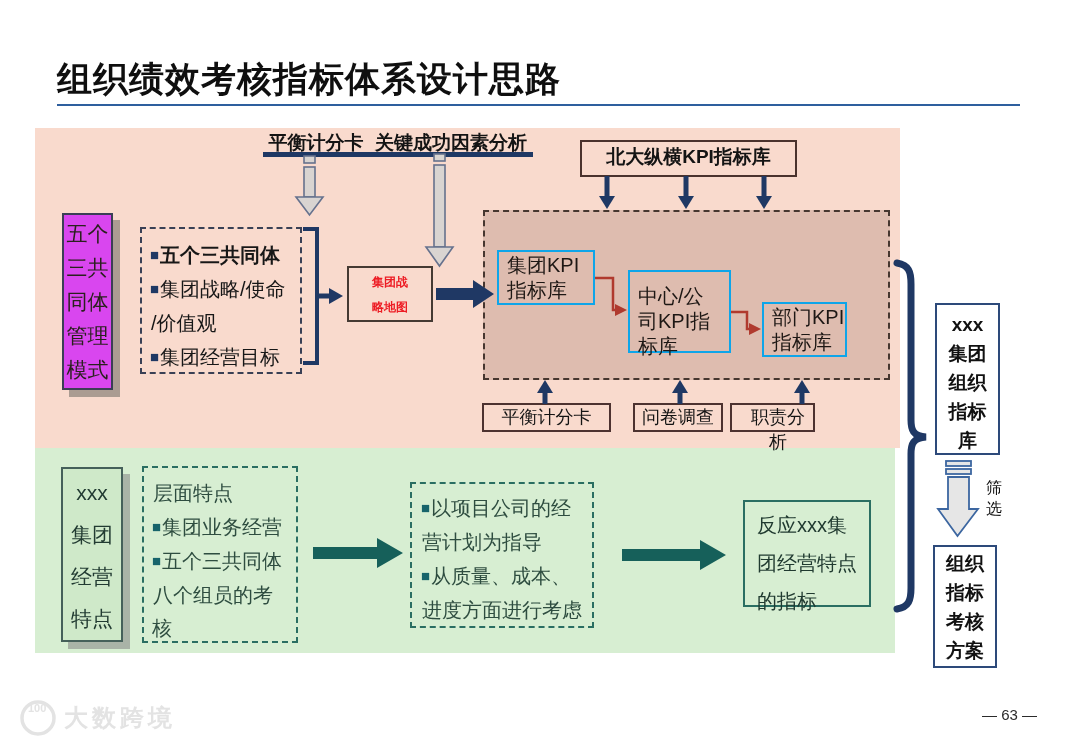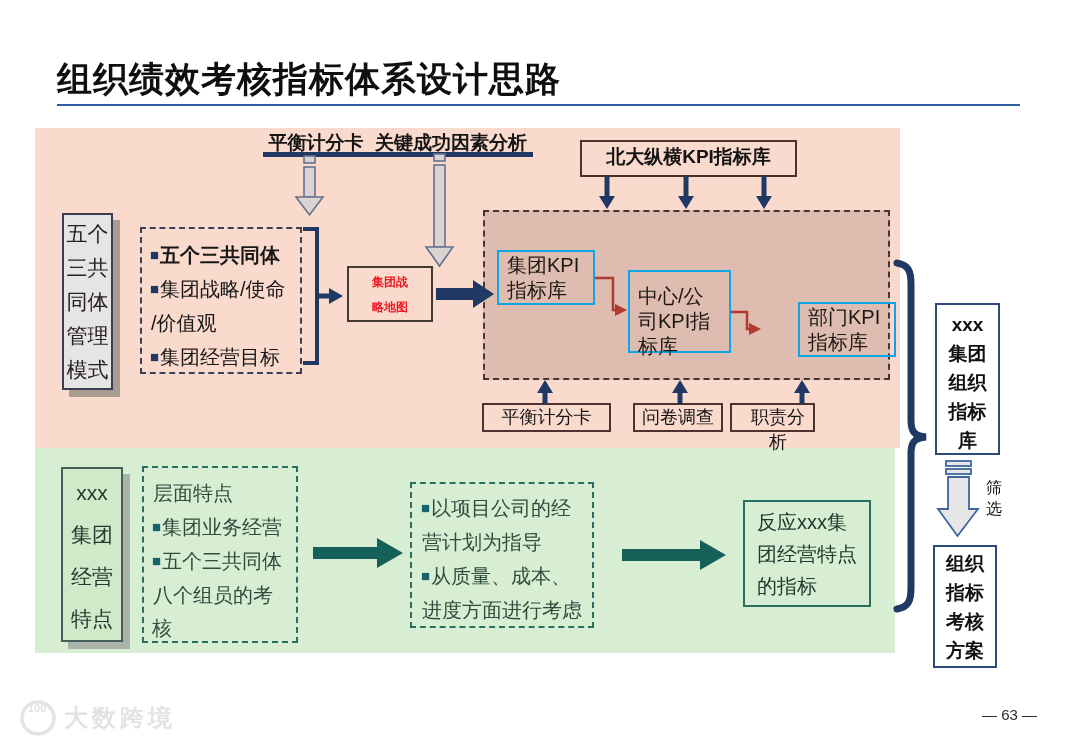--- a/index.html
+++ b/index.html
@@ -19,60 +19,60 @@
   
   .lbl-method{font-size:19px;font-weight:600;color:#141414;text-align:center;}
   .lbl-bsc{left:264px;top:130px;width:104px;}
   .bar-bsc{left:263px;top:152px;width:106px;height:5px;background:#1f3864;}
   .lbl-csf{left:370px;top:130px;width:162px;}
   .bar-csf{left:369px;top:152px;width:164px;height:5px;background:#1f3864;}
   .box-pku{left:580px;top:140px;width:213px;height:33px;border:2px solid #4a322d;
            font-size:19px;color:#141414;text-align:center;line-height:30px;font-weight:600;}
 
   
-  .box-mode{left:62px;top:213px;width:51px;height:177px;background:#e5e5e5;border:2px solid #3b3f55;
+  .box-mode{left:62px;top:213px;width:51px;height:177px;background:#d946ef;border:2px solid #3b3f55;
             box-shadow:7px 7px 0 #ab9c92;font-size:21px;color:#2a211e;text-align:center;
             line-height:34px;padding-top:2px;box-sizing:border-box;}
 
   
   .box-mode-el{left:140px;top:227px;width:162px;height:147px;border:2px dashed #3a4055;
                box-sizing:border-box;padding:9px 6px 0 8px;font-size:20px;color:#171717;}
   .box-mode-el .bline{line-height:34px;}
   .bullet{color:#1f3864;font-size:15px;vertical-align:2px;margin-right:1px;}
   .bold-line{font-weight:bold;}
 
   
   .box-smap{left:347px;top:266px;width:86px;height:56px;border:2px solid #453a33;box-sizing:border-box;
             font-size:12px;font-weight:bold;color:#ed1c24;text-align:center;line-height:25px;padding-top:2px;}
 
   
   .region-mauve{left:483px;top:210px;width:407px;height:170px;background:#debcaf;border:2px dashed #46362f;box-sizing:border-box;}
   .kpibox{border:2px solid #0ea5e9;box-sizing:border-box;font-size:20px;color:#1d1714;line-height:25px;padding:1px 0 0 8px;}
   .box-kpi-group{left:497px;top:250px;width:98px;height:55px;}
   .box-kpi-center{left:628px;top:270px;width:103px;height:83px;padding-top:12px;}
-  .box-kpi-dept{left:762px;top:302px;width:98px;height:55px;margin-left:36px;}
+  .box-kpi-dept{left:762px;top:302px;width:85px;height:55px;}
 
   
   .rbox{border:2px solid #4d3230;box-sizing:border-box;font-size:18px;color:#141414;text-align:center;line-height:25px;}
   .box-interview{left:482px;top:403px;width:129px;height:29px;}
   .box-survey{left:633px;top:403px;width:90px;height:29px;}
   .box-duty{left:730px;top:403px;width:85px;height:29px;padding-left:11px;}
 
   
   .box-bizfeat{left:61px;top:467px;width:62px;height:175px;background:#cfe9c9;border:2px solid #45605a;
                box-shadow:7px 7px 0 #a9b3a7;font-size:21px;color:#223b32;text-align:center;
                line-height:42px;padding-top:3px;box-sizing:border-box;}
   .gdash{border:2px dashed #2a6e62;box-sizing:border-box;font-size:20px;color:#2e4d40;}
   .box-featpts{left:142px;top:466px;width:156px;height:177px;padding:8px 4px 0 8px;}
   .box-featpts .bline{line-height:33px;}
   .box-guidance{left:410px;top:482px;width:184px;height:146px;padding:7px 4px 0 9px;}
   .box-guidance .bline{line-height:33px;}
   .gbullet{color:#17646b;font-size:15px;vertical-align:2px;margin-right:1px;}
   .box-result{left:743px;top:500px;width:128px;height:107px;border:2px solid #2a6e62;box-sizing:border-box;
-              font-size:20px;color:#203a30;line-height:32px;padding:4px 0 0 12px;}
+              font-size:20px;color:#203a30;line-height:38px;padding:4px 0 0 12px;}
 
   
   .outbox{background:#ffffff;border:2px solid #2d4a7a;box-sizing:border-box;font-weight:bold;
           color:#111;text-align:center;font-size:19px;line-height:29px;}
   .box-orglib{left:935px;top:303px;width:65px;height:152px;padding-top:5px;}
   .box-plan{left:933px;top:545px;width:64px;height:123px;padding-top:2px;}
   .lbl-filter{left:986px;top:477px;font-size:16px;line-height:21px;color:#111;}
 
   
   .watermark-text{left:64px;top:702px;font-size:24px;font-weight:bold;color:#e3e3e3;letter-spacing:4px;}

